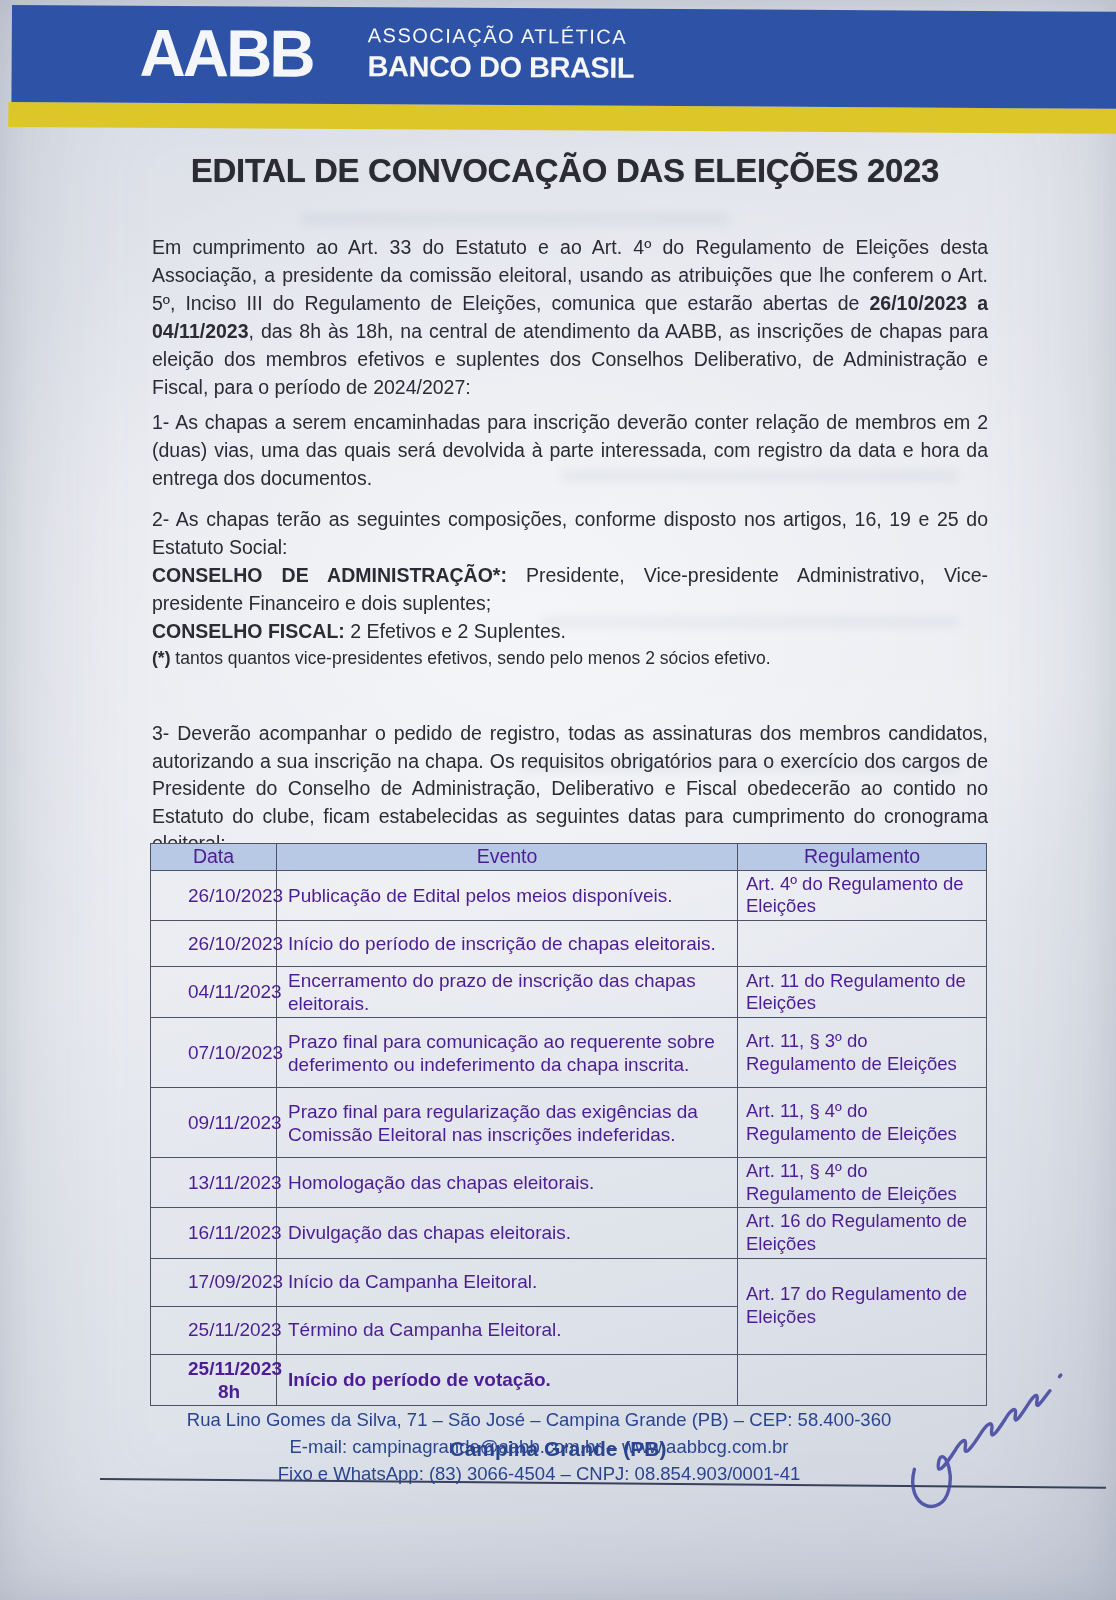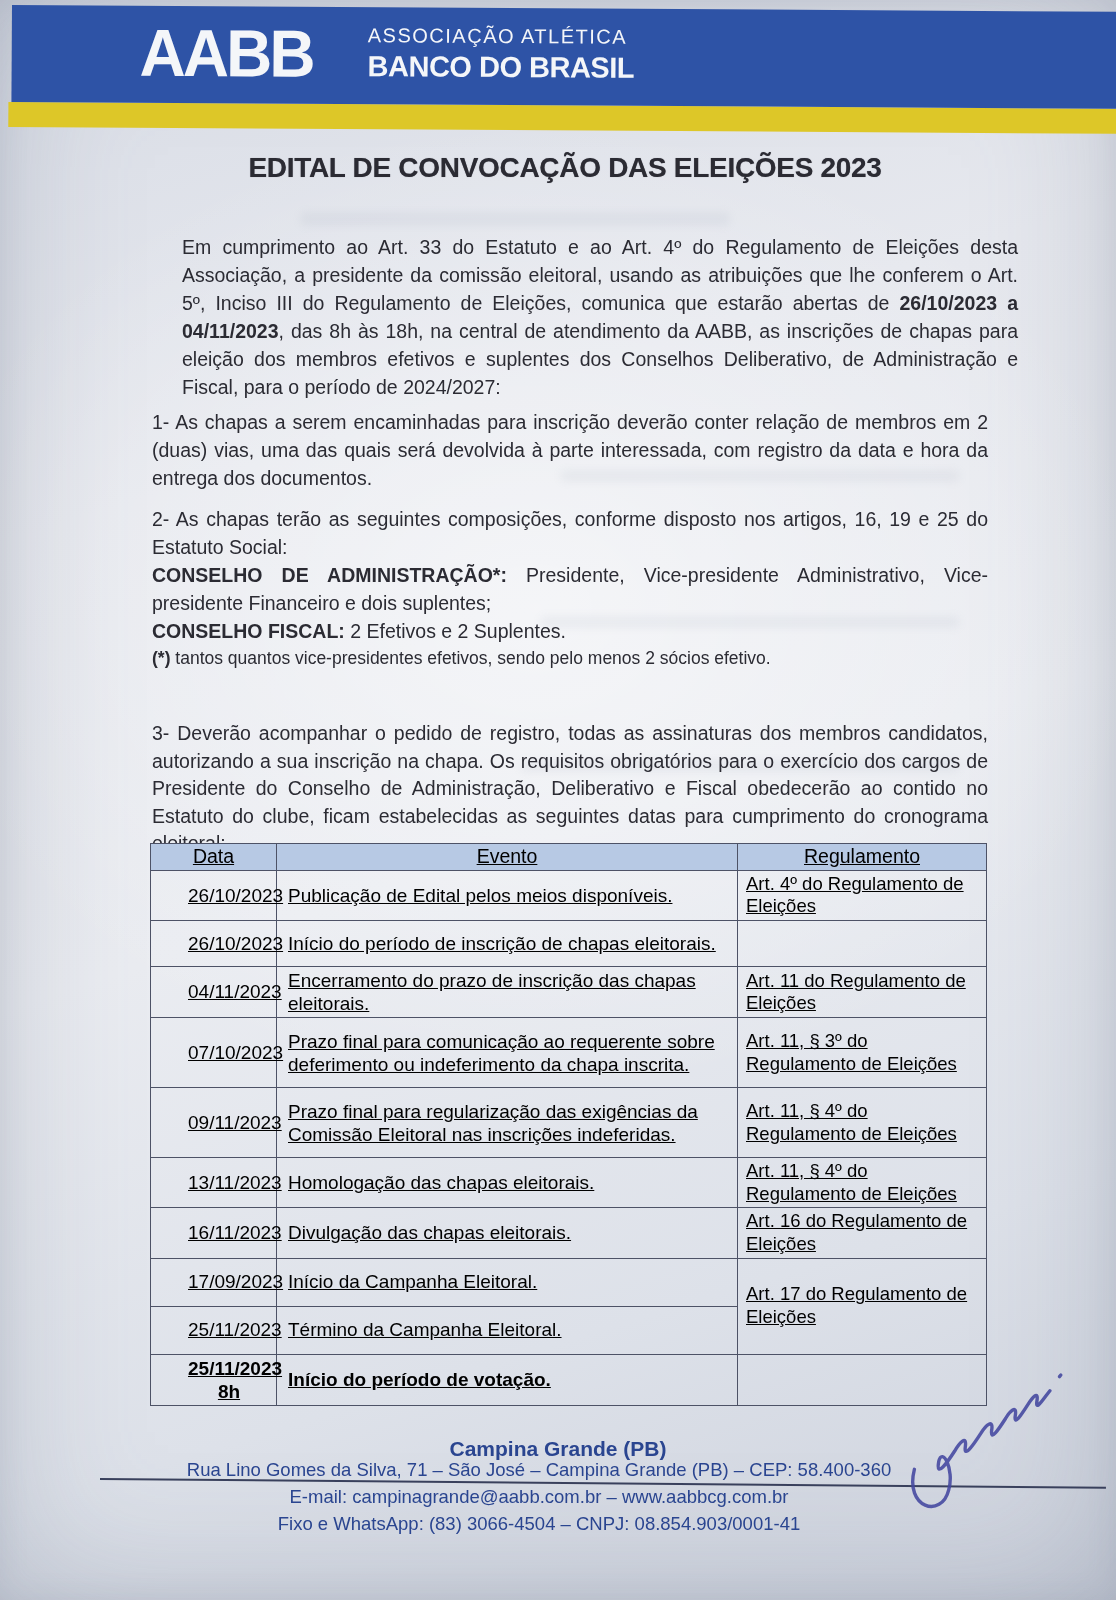--- a/index.html
+++ b/index.html
@@ -38,58 +38,58 @@
     position:absolute;left:128px;top:10px;
     font-size:64px;font-weight:800;letter-spacing:-3px;color:#f4f6f9;
     transform:scaleY(1.04);
   }
   .logo-sub{position:absolute;left:356px;top:17px;color:#f4f6f9;}
   .logo-sub .l1{font-size:20px;letter-spacing:1.5px;font-weight:400;}
   .logo-sub .l2{font-size:29px;font-weight:800;letter-spacing:-.5px;margin-top:3px;}
 
   .doc-title{
     position:absolute;left:14px;right:0;top:152px;text-align:center;
-    font-size:28px;font-weight:700;letter-spacing:-.3px;
+    font-size:33px;font-weight:700;letter-spacing:-.3px;
     text-shadow:0 0 .7px rgba(35,35,45,.55);
   }
 
   .body-copy{position:absolute;left:152px;width:836px;font-size:19.5px;line-height:28px;text-align:justify;}
   .body-copy p{margin:0;}
   .fnote{font-size:17.5px;line-height:26px;}
-  #p-intro{top:233px;margin-left:30px;}
+  #p-intro{top:233px;}
   #p-item1{top:408px;}
   #p-item2{top:505px;}
   #p-item3{top:720px;line-height:27.5px;}
   b{font-weight:700;}
 
   
   table.chrono{
     position:absolute;left:150px;top:843px;width:836px;
     border-collapse:collapse;table-layout:fixed;
-    font-size:19px;line-height:1.22;color:#000000;text-decoration:underline;
+    font-size:19px;line-height:1.22;color:#4c1d95;
   }
   .chrono th,.chrono td{border:1.6px solid #4d5266;vertical-align:middle;padding:2px 6px;}
   .chrono th{background:var(--table-header-bg);font-weight:400;font-size:19.5px;text-align:center;height:25px;padding:1px 4px;}
   .chrono td.date{text-align:center;padding-left:37px;}
   .chrono td.event{padding-left:11px;margin-left:48px;}
   .chrono td.reg{padding-left:8px;font-size:18.5px;}
   .r0{height:47px;}.r1{height:46px;}.r2{height:50px;}.r3{height:70px;}.r4{height:70px;}
   .r5{height:46px;}.r6{height:48px;}.r7{height:48px;}.r8{height:48px;}.r9{height:47px;}
   .bold-row td{font-weight:700;}
 
   
   .footer-city{
     position:absolute;left:0;right:0;top:1437px;text-align:center;
     font-size:21px;font-weight:700;color:var(--footer-navy);
   }
   .footer-rule{
     position:absolute;left:100px;top:1478px;width:1006px;height:2.4px;
     background:#39405c;transform:rotate(.5deg);transform-origin:left center;
   }
-  .footer-lines{position:absolute;left:0;right:82px;top:1456px;text-align:center;color:var(--footer-navy);font-size:18.5px;line-height:27px;margin-left:44px;}
+  .footer-lines{position:absolute;left:0;right:82px;top:1406px;text-align:center;color:var(--footer-navy);font-size:18.5px;line-height:27px;margin-left:44px;}
   .sig{position:absolute;left:878px;top:1358px;width:210px;height:170px;transform:rotate(-6deg);}
 </style>
 </head>
 <body>
 
 <div class="paper"></div>
 
 <div class="smudge" style="left:300px;top:212px;width:430px;height:14px;"></div>
 <div class="smudge" style="left:560px;top:470px;width:400px;height:12px;"></div>
 <div class="smudge" style="left:540px;top:616px;width:420px;height:12px;"></div>

